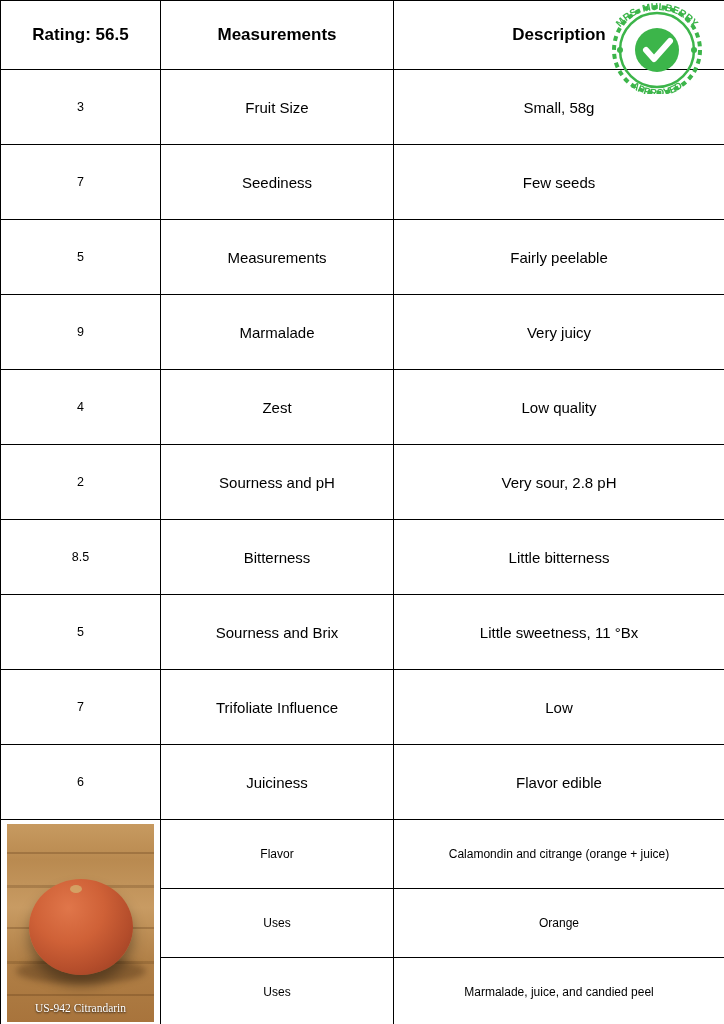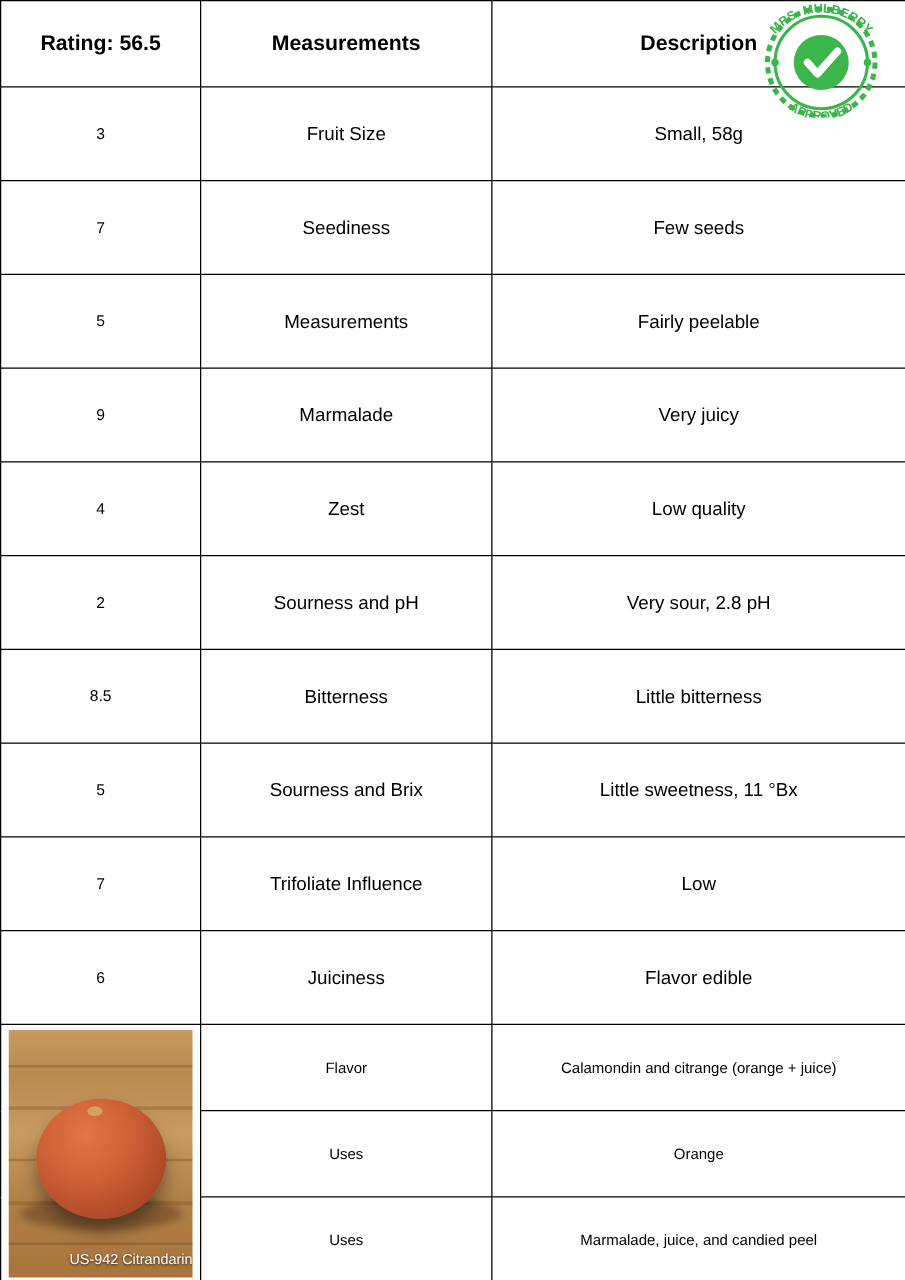--- a/index.html
+++ b/index.html
@@ -123,25 +123,25 @@
     height: 26px;
     border-radius: 50%;
     background: rgba(60, 35, 12, 0.35);
     filter: blur(3px);
   }
   .photo .caption {
     position: absolute;
     left: 0;
     right: 0;
     bottom: 8px;
-    text-align: right;
+    text-align: center;
     font-size: 11.5px;
     color: #ffffff;
     text-shadow: 0 1px 2px rgba(0,0,0,0.8);
-    font-family: Liberation Sans, sans-serif;
+    font-family: Liberation Serif, serif;
   }
 
   
   .stamp {
     position: absolute;
     right: 4px;
     top: 2px;
     width: 126px;
     height: 92px;
     pointer-events: none;

